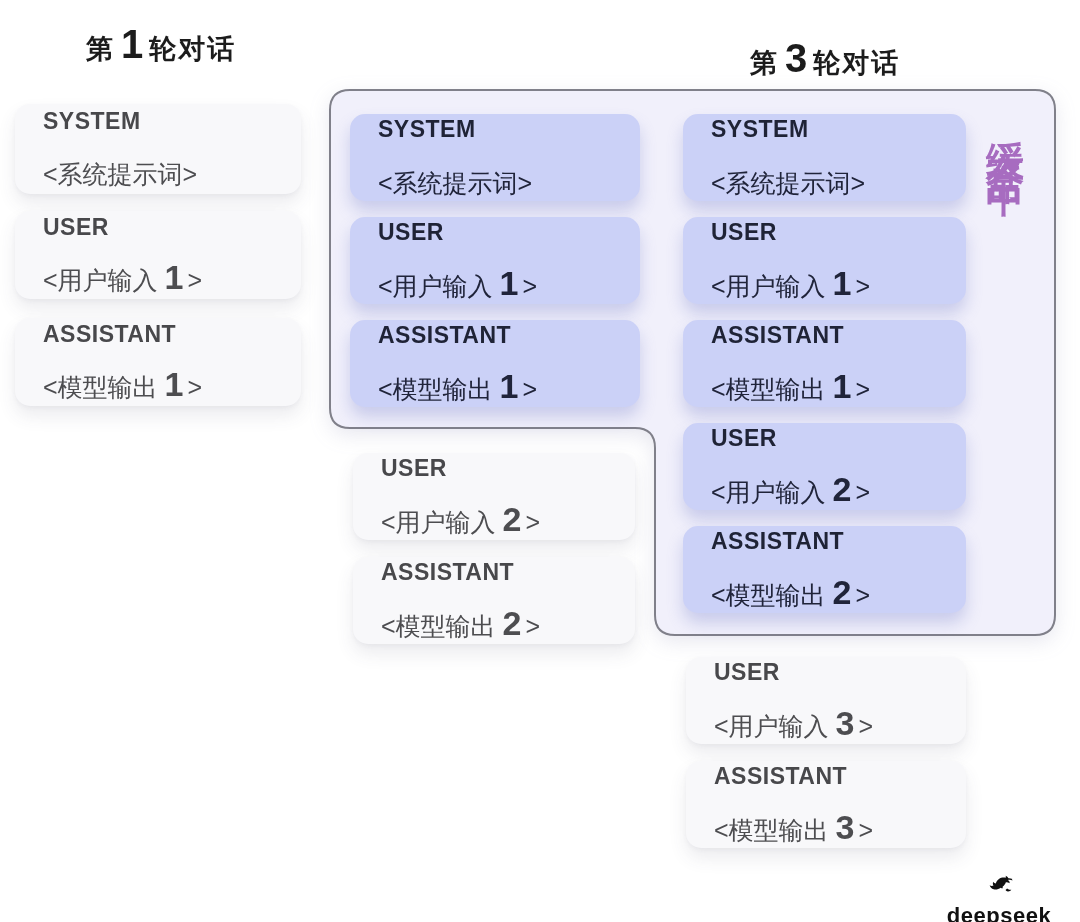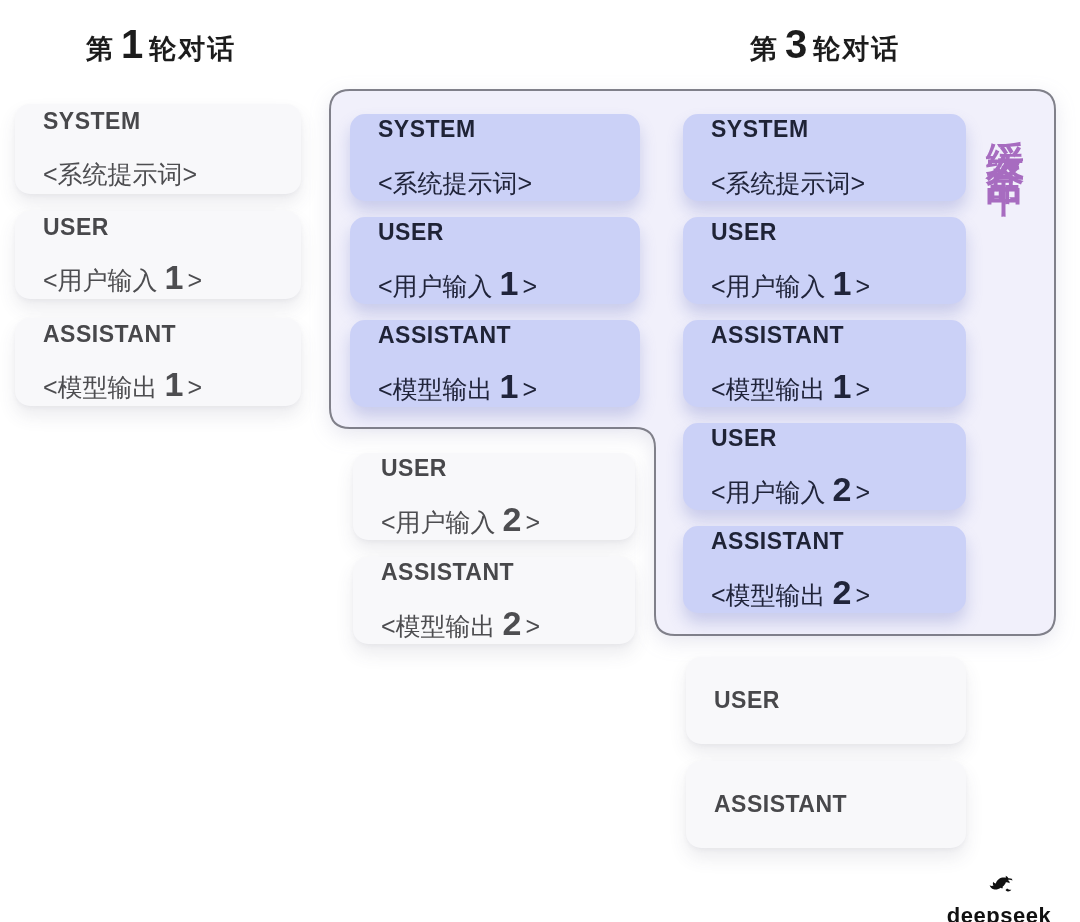--- a/index.html
+++ b/index.html
@@ -105,21 +105,21 @@
 
 <div id="canvas">
 
   <svg id="container-svg" width="1080" height="922" viewBox="0 0 1080 922">
     <path d="M350 90 H1035 Q1055 90 1055 110 V615 Q1055 635 1035 635 H675 Q655 635 655 615 V448 Q655 428 635 428 H350 Q330 428 330 408 V110 Q330 90 350 90 Z" fill="#f1f0fb" stroke="#80808a" stroke-width="2" style="filter:drop-shadow(0 6px 10px rgba(110,110,160,0.16));"></path>
   </svg>
 
   <div class="col-header" style="left:86px;top:22px;">
     <span>第</span><span class="hnum">1</span><span>轮对话</span>
   </div>
-  <div class="col-header" style="left:750px;top:22px;">
+  <div class="col-header" style="left:750px;top:36px;">
     <span>第</span><span class="hnum">3</span><span>轮对话</span>
   </div>
 
   <div class="box plain" style="left:15px;top:104px;width:286px;height:90px;">
     <div class="role">SYSTEM</div>
     <div class="content"><span>&lt;系统提示词&gt;</span><span class="num"></span><span></span></div>
   </div>
   <div class="box plain" style="left:15px;top:211px;width:286px;height:88px;">
     <div class="role">USER</div>
     <div class="content"><span>&lt;用户输入</span><span class="num">1</span><span>&gt;</span></div>
@@ -169,23 +169,25 @@
   </div>
   <div class="box cached" style="left:683px;top:526px;width:283px;height:87px;">
     <div class="role">ASSISTANT</div>
     <div class="content"><span>&lt;模型输出</span><span class="num">2</span><span>&gt;</span></div>
   </div>
 
   <div id="cache-hit-label">缓存命中</div>
 
   <div class="box plain" style="left:686px;top:657px;width:280px;height:87px;">
     <div class="role">USER</div>
+    <div class="content"><span>&lt;用户输入</span><span class="num">3</span><span>&gt;</span></div>
   </div>
   <div class="box plain" style="left:686px;top:761px;width:280px;height:87px;">
     <div class="role">ASSISTANT</div>
+    <div class="content"><span>&lt;模型输出</span><span class="num">3</span><span>&gt;</span></div>
   </div>
 
   <div id="footer">
     <svg class="whale" viewBox="0 0 48 34">
       <path fill="#111111" d="M45.5 7.5c-2.2-1.2-4.6-1.4-6.4-1.3-.9-1.6-2.5-3.1-4.4-3.9.3 1 .3 2.2 0 3.2-3.6-.9-7.8-.2-10.8 1.9-2.6 1.8-4.3 4.4-5 7.2-1.6-.3-3.2-1.4-4.1-2.9-1 1.9-.8 4.4.4 6.2-2 .9-4.4.7-6.2-.4.7 3 3.3 5.5 6.4 6.3 3.9 1 8.2-.2 11.3-2.6.9.8 2.2 1.3 3.4 1.1-.3-.9-.4-2-.1-2.9 2.4-1.8 4.2-4.2 5-6.9 2.1-.2 4.3.4 5.9 1.7.5-2-1-4.2-2.9-5.1 2.6-.7 5.3-.5 7.5.8 0-.9-.4-1.8-1-2.4z"></path>
       <path fill="#111111" d="M37 22.5c1.8 1.6 4.3 2.4 6.7 2.1-1.2 1.8-3.5 2.9-5.7 2.6-1.5-.2-2.8-1-3.6-2.2.9-.7 1.8-1.6 2.6-2.5z"></path>
     </svg>
     <span class="brand">deepseek</span>
     <span class="sep">/</span>
     <span class="caption">上下文硬盘缓存</span>

